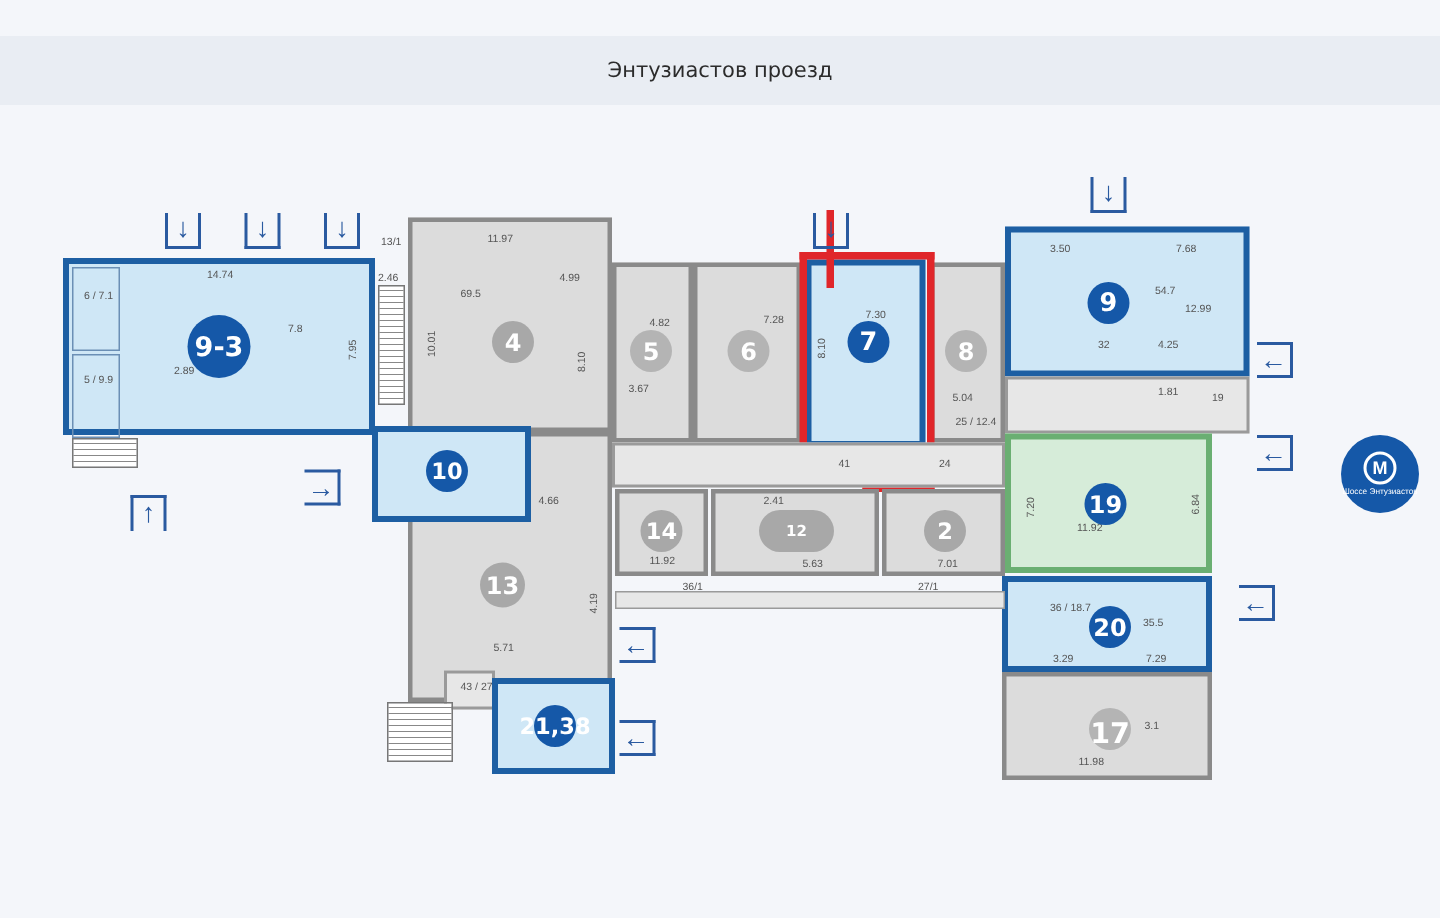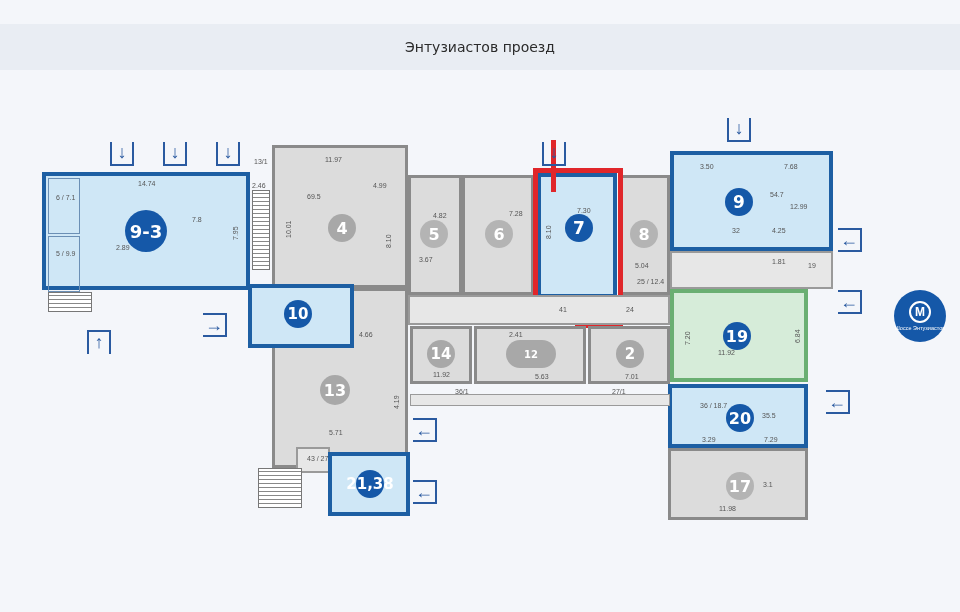--- a/index.html
+++ b/index.html
@@ -145,21 +145,21 @@
 </div>
 <div class="badge b" style="left:726px;top:404px;width:28px;height:28px;font-size:16px;">
     <span>20</span>
   </div>
 <div class="entry left" style="left:826px;top:390px;">←</div>
 
 <div class="room gray" style="left:668px;top:448px;width:140px;height:72px;">
   <span class="dim" style="left:48px;top:54px;">11.98</span>
   <span class="dim" style="left:92px;top:30px;">3.1</span>
 </div>
-<div class="badge gl" style="left:726px;top:472px;width:28px;height:28px;font-size:16px;">
+<div class="badge gl" style="left:726px;top:472px;width:28px;height:28px;font-size:19px;align-items:flex-end;">
     <span>17</span>
   </div>
 
 <div class="room blue" style="left:248px;top:284px;width:106px;height:64px;">
   <span class="dim" style="left:6px;top:12px;">7 / 8.9</span>
   <span class="dim" style="left:58px;top:44px;">5.89</span>
   <span class="dim" style="left:86px;top:44px;">1.29</span>
   <span class="dim" style="left:8px;top:50px;">2.11</span>
 </div>
 <div class="badge b" style="left:284px;top:300px;width:28px;height:28px;font-size:15px;">

